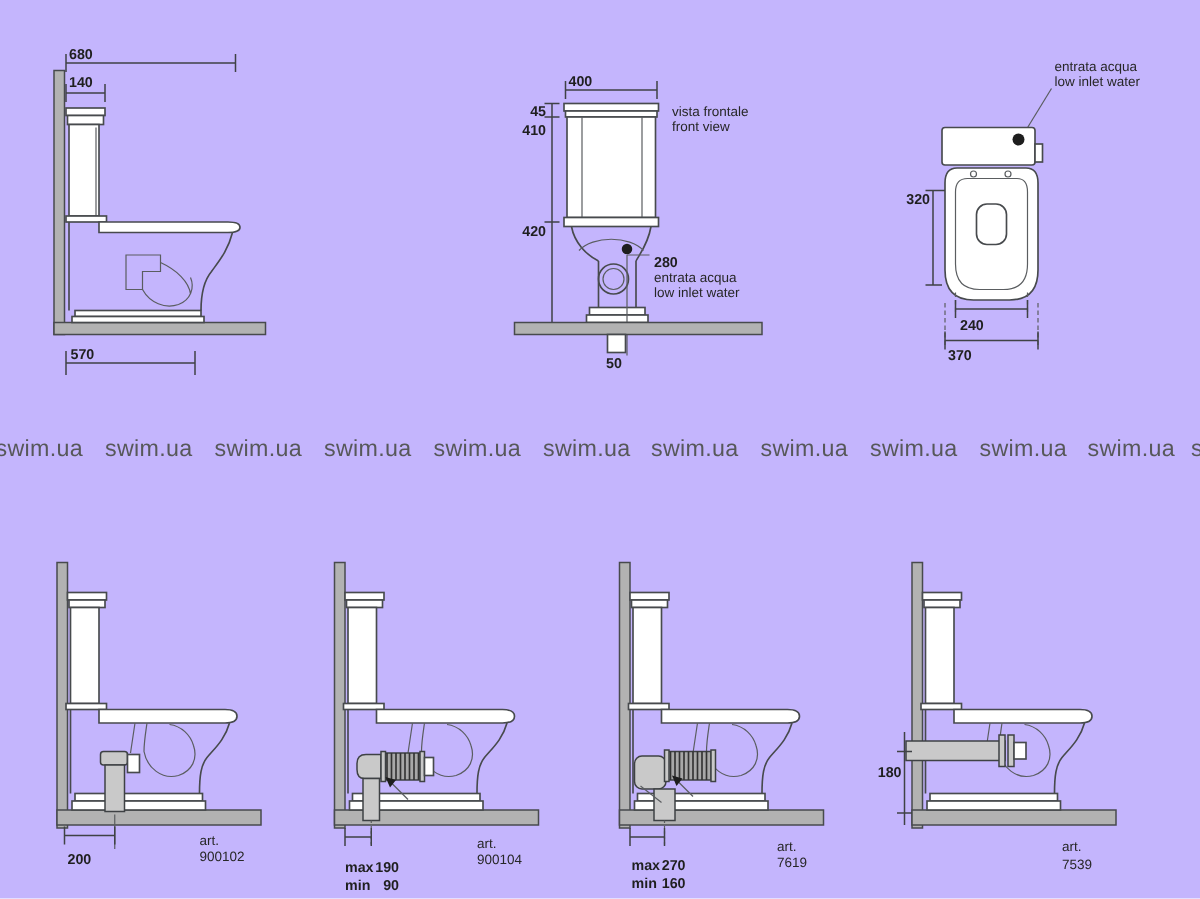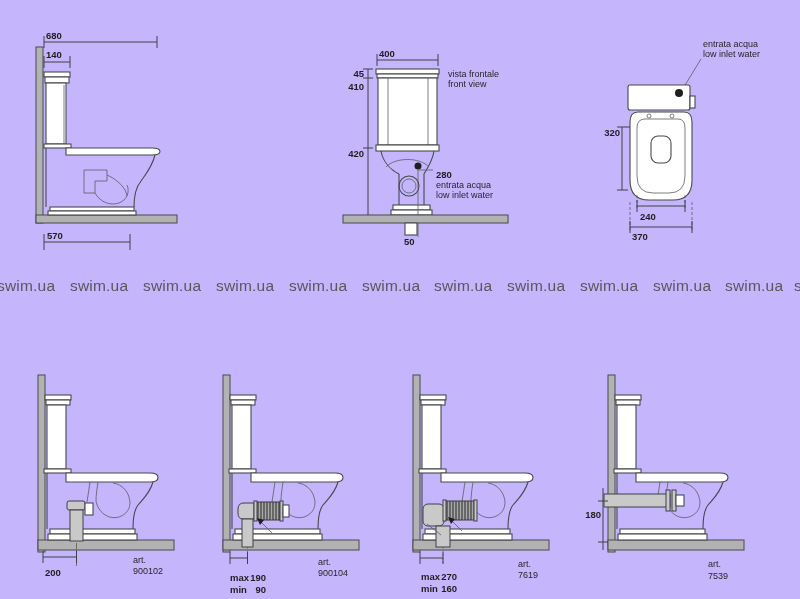--- a/index.html
+++ b/index.html
@@ -16,21 +16,21 @@
   .white{fill:#ffffff;stroke:#474a4d;stroke-width:1.1}
   .gray{fill:#c9c9c9;stroke:#3e4144;stroke-width:1}
   .ribbed{fill:#a8a8a8;stroke:#3e4144;stroke-width:1}
   .ribs{fill:none;stroke:#333;stroke-width:1.1}
   .blackfill{fill:#1e1e1e;stroke:none}
   
   .dim{font-size:9.5px;font-weight:bold;fill:#1f1f1f}
   .lbl{font-size:9px;fill:#272727}
   .art{font-size:9px;fill:#272727}
   
-  .wm{position:absolute;top:277px;left:0;width:800px;height:18px;overflow:hidden}
+  .wm{position:absolute;top:291px;left:0;width:800px;height:18px;overflow:hidden}
   .wm span{position:absolute;top:0;font-size:15.5px;color:#57585a;letter-spacing:.2px;white-space:nowrap}
 </style>
 </head>
 <body>
 
 <div class="sheet">
 
 <svg width="800" height="599" viewBox="0 0 800 599">
   <defs>
 

